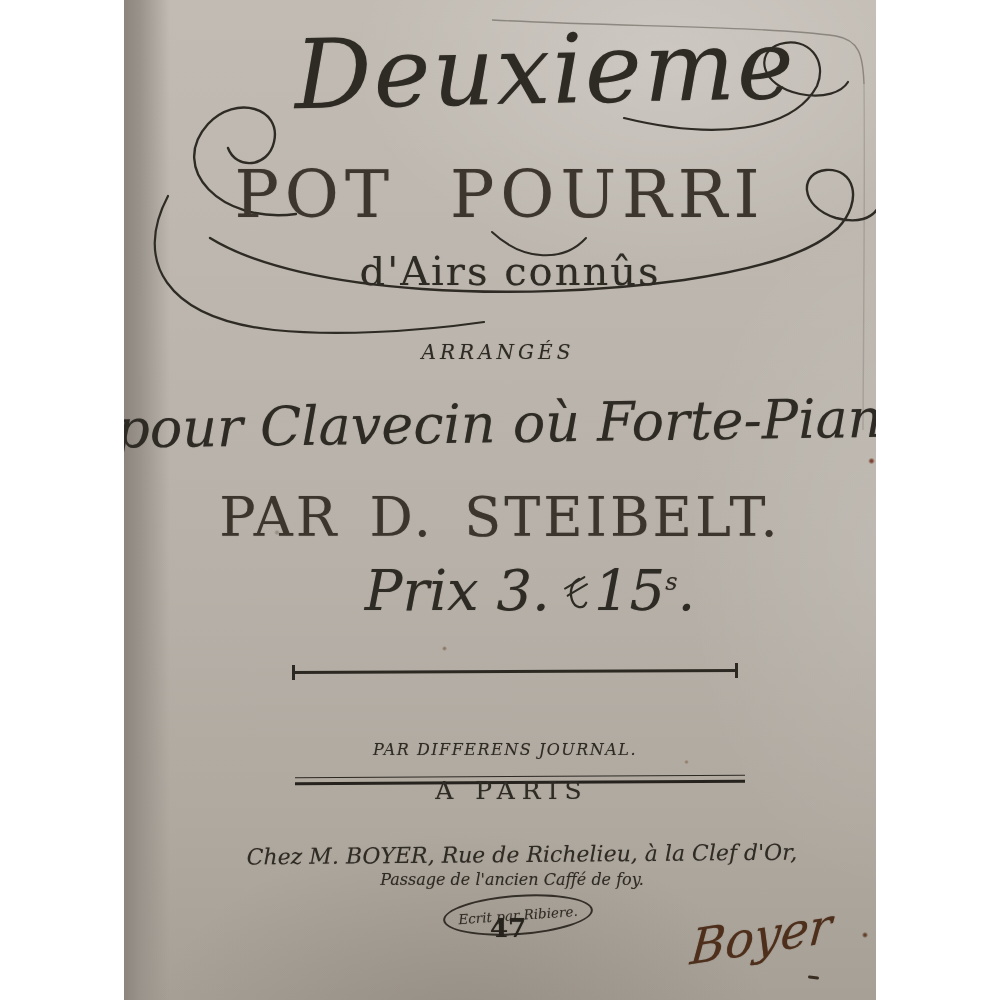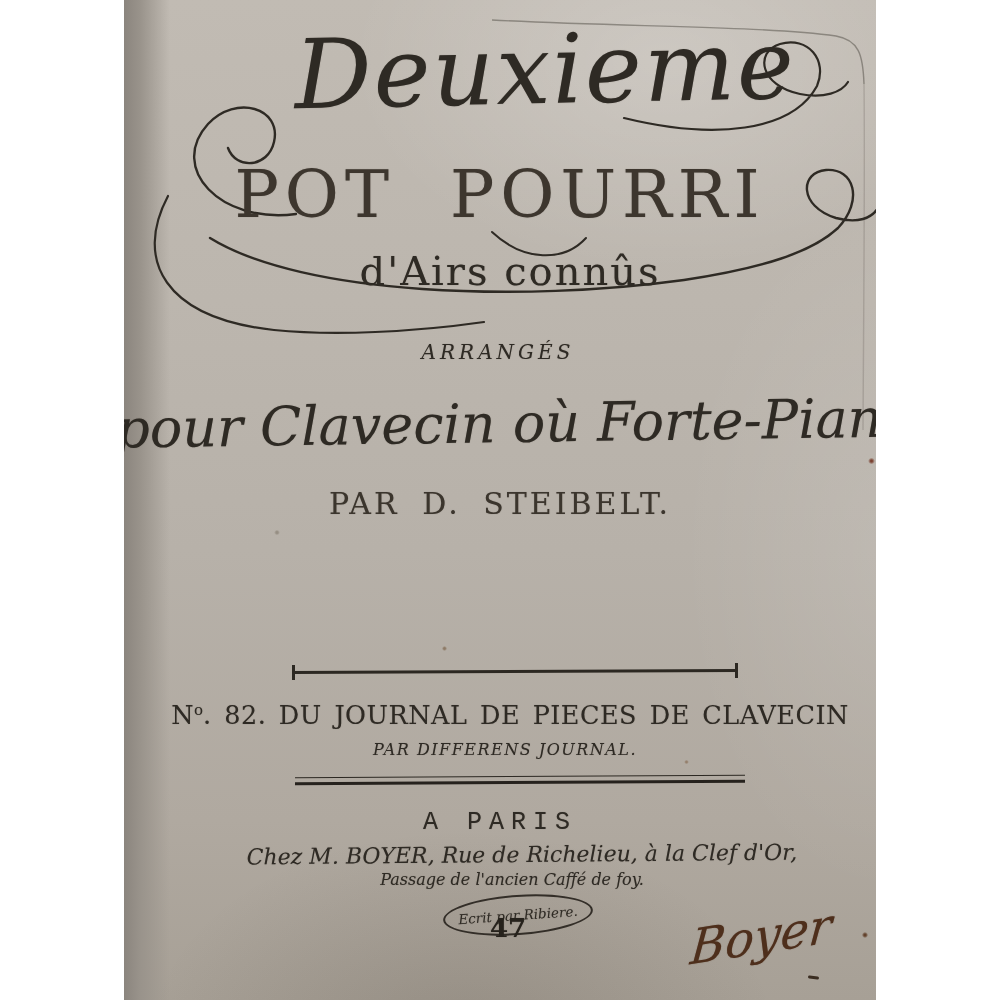--- a/index.html
+++ b/index.html
@@ -28,41 +28,41 @@
   .txt{
     position:absolute;left:50%;white-space:nowrap;
     color:#2e2a24;
     text-shadow:0 0 1px rgba(55,47,38,.35);
   }
   .t-script{font-style:italic;font-size:96px;top:14px;transform:translateX(-50%) rotate(-1.2deg);margin-left:45px;letter-spacing:2px;}
   .t-caps{font-size:66px;top:156px;transform:translateX(-50%);letter-spacing:6px;word-spacing:28px;color:#3d362e;}
   .t-sub{font-size:40px;top:248px;transform:translateX(-50%);margin-left:10px;letter-spacing:2px;}
   .t-arr{font-style:italic;font-size:20px;top:340px;transform:translateX(-50%);margin-left:-2px;letter-spacing:4px;}
   .t-instr{font-style:italic;font-size:54px;top:392px;transform:translateX(-50%) rotate(-0.8deg);margin-left:15px;}
-  .t-composer{font-size:30px;top:486px;transform:translateX(-50%);letter-spacing:3px;color:#3b352d;word-spacing:10px;}
+  .t-composer{font-size:54px;top:486px;transform:translateX(-50%);letter-spacing:3px;color:#3b352d;word-spacing:10px;}
   .t-price{font-style:italic;font-size:56px;top:558px;transform:translateX(-50%);margin-left:30px;}
   .t-price sup{font-size:24px;font-style:italic;}
   .livre{display:inline-block;vertical-align:-6px;margin:0 4px 0 10px;}
   .rule1{
     position:absolute;left:50%;top:670px;width:444px;height:3px;margin-left:-207px;
     background:#2c2822;transform:rotate(-0.25deg);
   }
   .rule1::before,.rule1::after{
     content:"";position:absolute;top:-6px;width:3px;height:15px;background:#2c2822;
   }
   .rule1::before{left:-1px;} .rule1::after{right:-1px;}
   .t-series{font-size:25.5px;top:700px;transform:translateX(-50%);margin-left:10px;letter-spacing:.5px;word-spacing:4px;}
   .t-series sup{font-size:15px;letter-spacing:0;}
   .t-authors{font-style:italic;font-size:16px;top:740px;transform:translateX(-50%);margin-left:5px;letter-spacing:1.5px;}
   .rule2{
     position:absolute;left:50%;top:776px;width:450px;height:4px;margin-left:-205px;
     border-top:1.5px solid #2c2822;border-bottom:3.5px solid #26221d;
     transform:rotate(-0.3deg);
   }
-  .t-city{font-size:25px;top:808px;transform:translateX(-50%);letter-spacing:7px;font-family:Liberation Mono, monospace;}
+  .t-city{font-size:25px;top:776px;transform:translateX(-50%);margin-left:12px;letter-spacing:7px;}
   .t-addr1{font-style:italic;font-size:22px;top:842px;transform:translateX(-50%) rotate(-0.5deg);margin-left:22px;}
   .t-addr2{font-style:italic;font-size:16px;top:870px;transform:translateX(-50%);margin-left:12px;}
   .stamp{
     position:absolute;left:50%;top:895px;width:146px;height:36px;margin-left:-57px;
     border:2px solid #332e28;border-radius:50%;
     transform:rotate(-4deg);
     display:flex;align-items:center;justify-content:center;
   }
   .stamp-label{
     font-style:italic;font-size:13.5px;color:#2e2a24;white-space:nowrap;
@@ -113,24 +113,30 @@
     <path d="M368,232 C400,262 440,262 462,238" stroke="#2e2a24" stroke-width="2" stroke-linecap="round"></path>
   </svg>
 
   <div class="txt t-script">Deuxieme</div>
   <div class="txt t-sub">d'Airs connûs</div>
   <div class="txt t-caps">POT POURRI</div>
   <div class="txt t-arr">ARRANGÉS</div>
   <div class="txt t-instr">pour Clavecin où Forte-Piano</div>
   <div class="txt t-composer">PAR D. STEIBELT.</div>
 
+  <div class="txt t-price">
+    <span>Prix 3.</span><svg class="livre" width="30" height="46" viewBox="0 0 34 50">
+      <path d="M6,20 L28,7" stroke="#2e2a24" stroke-width="2.2" stroke-linecap="round" fill="none"></path>
+      <path d="M9,28 L31,15" stroke="#2e2a24" stroke-width="2.2" stroke-linecap="round" fill="none"></path>
+      <path d="M22,9 C13,13 11,24 14,33 C17,42 27,44 30,36" stroke="#2e2a24" stroke-width="2.6" stroke-linecap="round" fill="none"></path>
+    </svg><span>15</span><sup>s</sup><span>.</span>
+  </div>
 
   <div class="rule1"></div>
 
-  <div class="txt t-series"><span>N</span><sup>o</sup><span>. 82. DU JOURNAL DE PIECES DE CLAVECIN</span></div>
   <div class="txt t-authors">PAR DIFFERENS JOURNAL.</div>
 
   <div class="rule2"></div>
 
   <div class="txt t-city">A PARIS</div>
   <div class="txt t-addr1">Chez M. BOYER, Rue de Richelieu, à la Clef d'Or,</div>
   <div class="txt t-addr2">Passage de l'ancien Caffé de foy.</div>
 
   <div class="stamp">
     <span class="stamp-label">Ecrit par Ribiere.</span>

